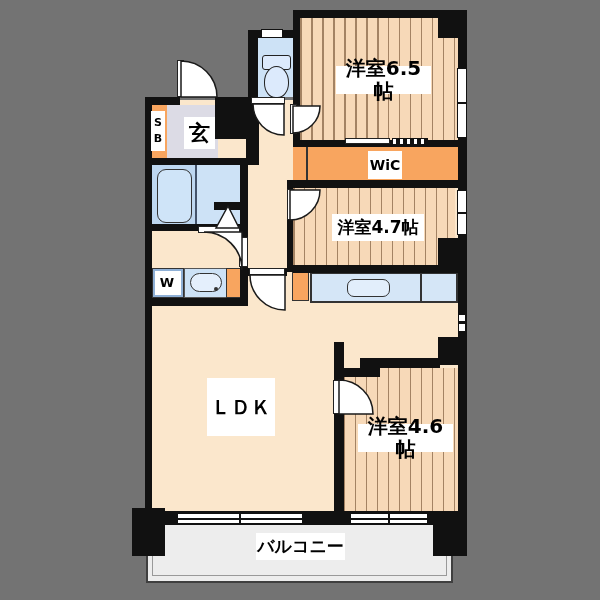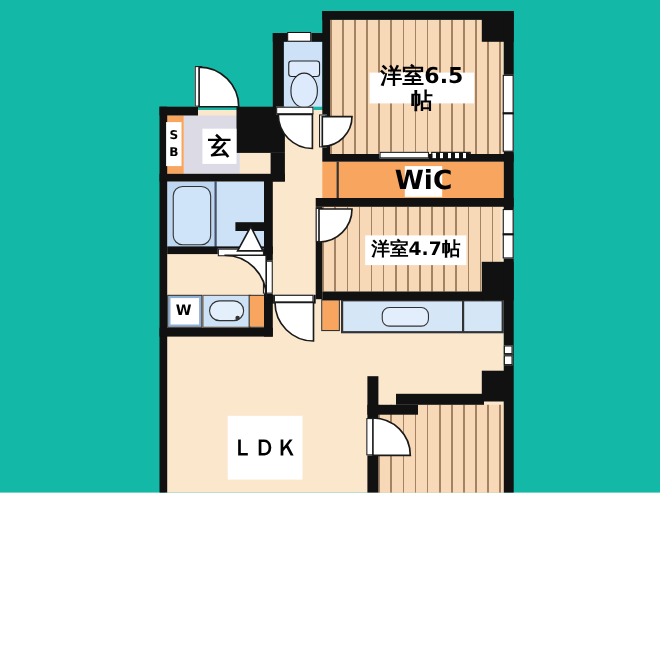--- a/index.html
+++ b/index.html
@@ -1,16 +1,16 @@
 <!DOCTYPE html>
 <html><head>
 <meta charset="utf-8">
 <style>
   html,body{margin:0;padding:0;background:#fff;}
-  #canvas{position:relative;width:600px;height:448px;background:#14b8a6;overflow:hidden;
+  #canvas{position:relative;width:600px;height:600px;background:#737373;overflow:hidden;
           font-family:"DejaVu Sans","Liberation Sans",sans-serif;}
   .abs{position:absolute;}
   .wall{position:absolute;background:#111;}
   .beige{background:#fbe7cc;}
   .wood{background-color:#f7d9b8;
         background-image:repeating-linear-gradient(90deg, rgba(95,60,30,.55) 0 1.5px, transparent 1.5px 11px);}
   .orange{background:#f8a55f;}
   .blue{background:#cde2f6;}
   .gray{background:#dcdbe5;}
   .leaf{position:absolute;background:#fff;border:1px solid #222;box-sizing:border-box;}
@@ -118,22 +118,24 @@
     <path d="M253 104 A31 31 0 0 0 284 135 L284 104 Z" fill="#fff" stroke="#1a1a1a" stroke-width="1.5"></path>
     <path d="M293 133 A27 27 0 0 0 320 106 L293 106 Z" fill="#fff" stroke="#1a1a1a" stroke-width="1.5"></path>
     <path d="M290 220 A30 30 0 0 0 320 190 L290 190 Z" fill="#fff" stroke="#1a1a1a" stroke-width="1.5"></path>
     <path d="M204 232 A38 38 0 0 1 242 270 L242 232 Z" fill="#fff" stroke="#1a1a1a" stroke-width="1.5"></path>
     <path d="M250 275 A35 35 0 0 0 285 310 L285 275 Z" fill="#fff" stroke="#1a1a1a" stroke-width="1.5"></path>
     <path d="M339 380 A34 34 0 0 1 373 414 L339 414 Z" fill="#fff" stroke="#1a1a1a" stroke-width="1.5"></path>
     <polygon points="228,206 239,228 216,228" fill="#fff" stroke="#1a1a1a" stroke-width="1.5"></polygon>
   </svg>
 
   <div class="label" style="left:336px;top:66px;width:95px;height:28px;font-size:20px;">洋室6.5帖</div>
-  <div class="label" style="left:368px;top:151px;width:34px;height:28px;font-size:24px;">WiC</div>
+  <div class="label" style="left:368px;top:151px;width:34px;height:28px;font-size:14px;">WiC</div>
   <div class="label" style="left:332px;top:214px;width:92px;height:27px;font-size:17px;">洋室4.7帖</div>
   <div class="label" style="left:207px;top:378px;width:68px;height:58px;font-size:20px;flex-direction:column;">
     <span>ＬＤＫ</span>
   </div>
+  <div class="label" style="left:358px;top:424px;width:95px;height:28px;font-size:20px;">洋室4.6帖</div>
+  <div class="label" style="left:256px;top:533px;width:89px;height:27px;font-size:17px;">バルコニー</div>
   <div class="label" style="left:184px;top:117px;width:31px;height:32px;font-size:21px;">玄</div>
   <div class="label" style="left:151px;top:111px;width:14px;height:40px;font-size:11px;word-break:break-all;line-height:1.5;">SB</div>
   <div class="label" style="left:157px;top:274px;width:20px;height:18px;font-size:13px;background:transparent;">W</div>
 
 </div>
 
 </body></html>

